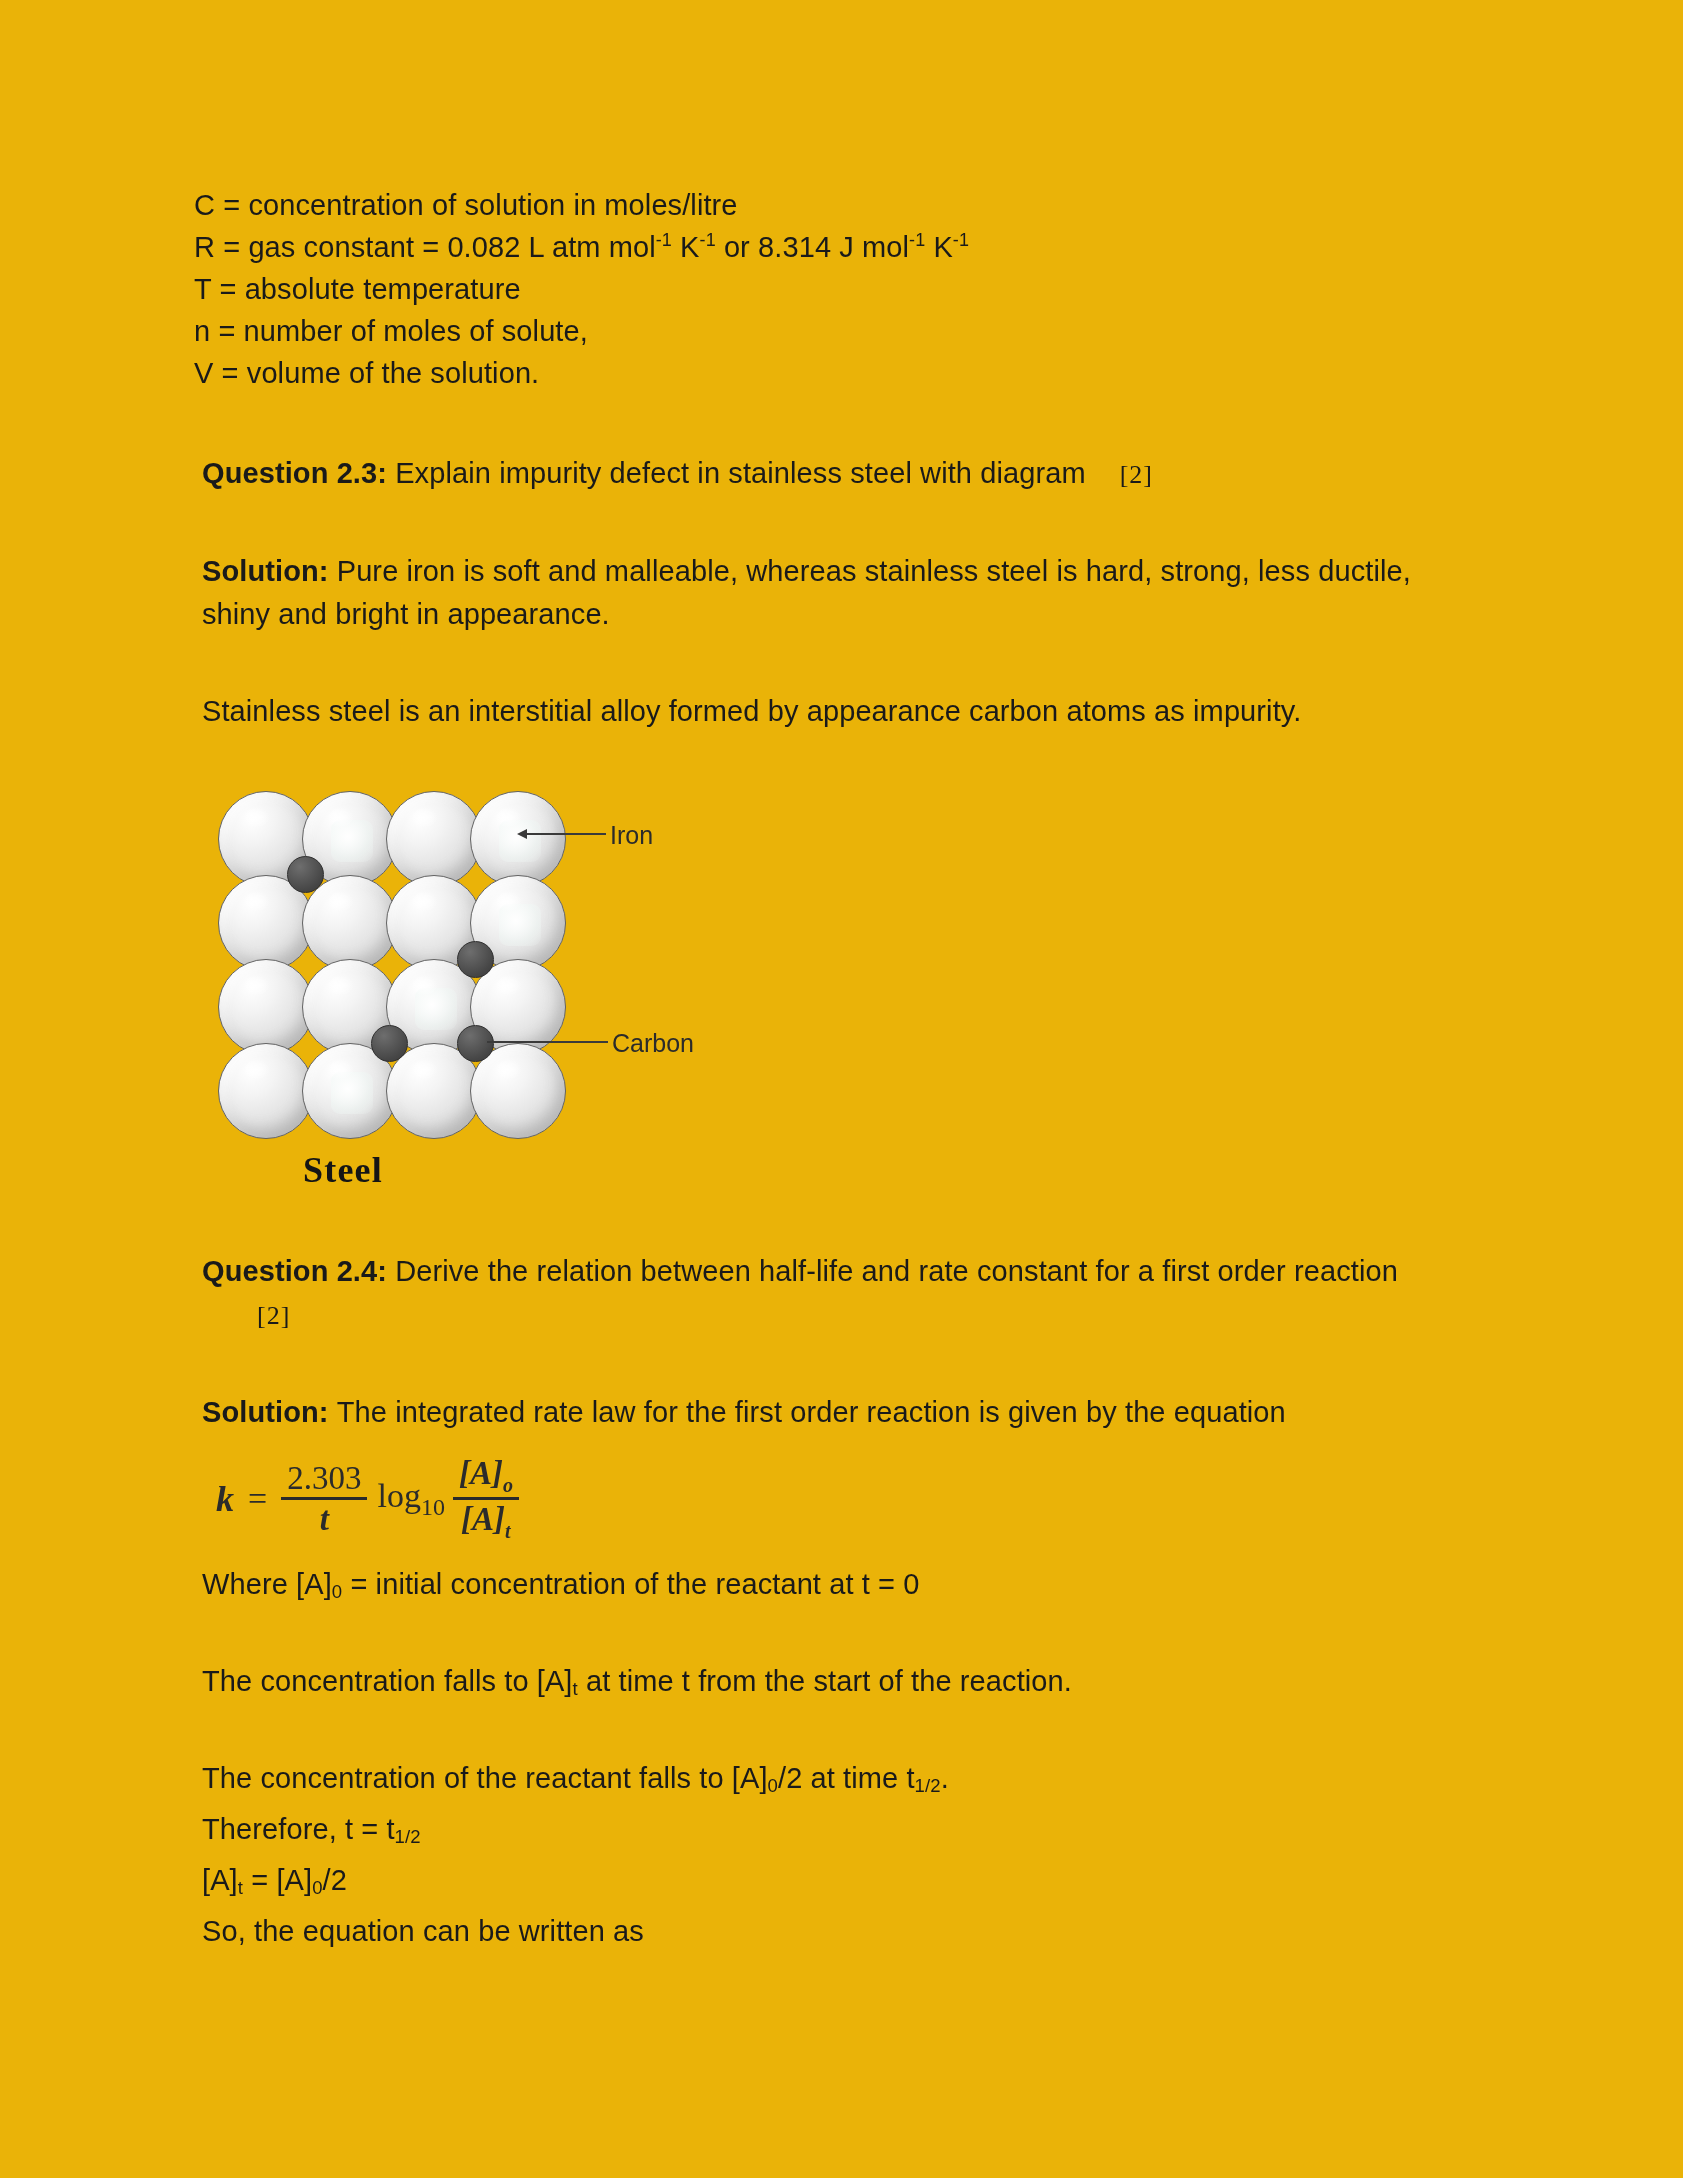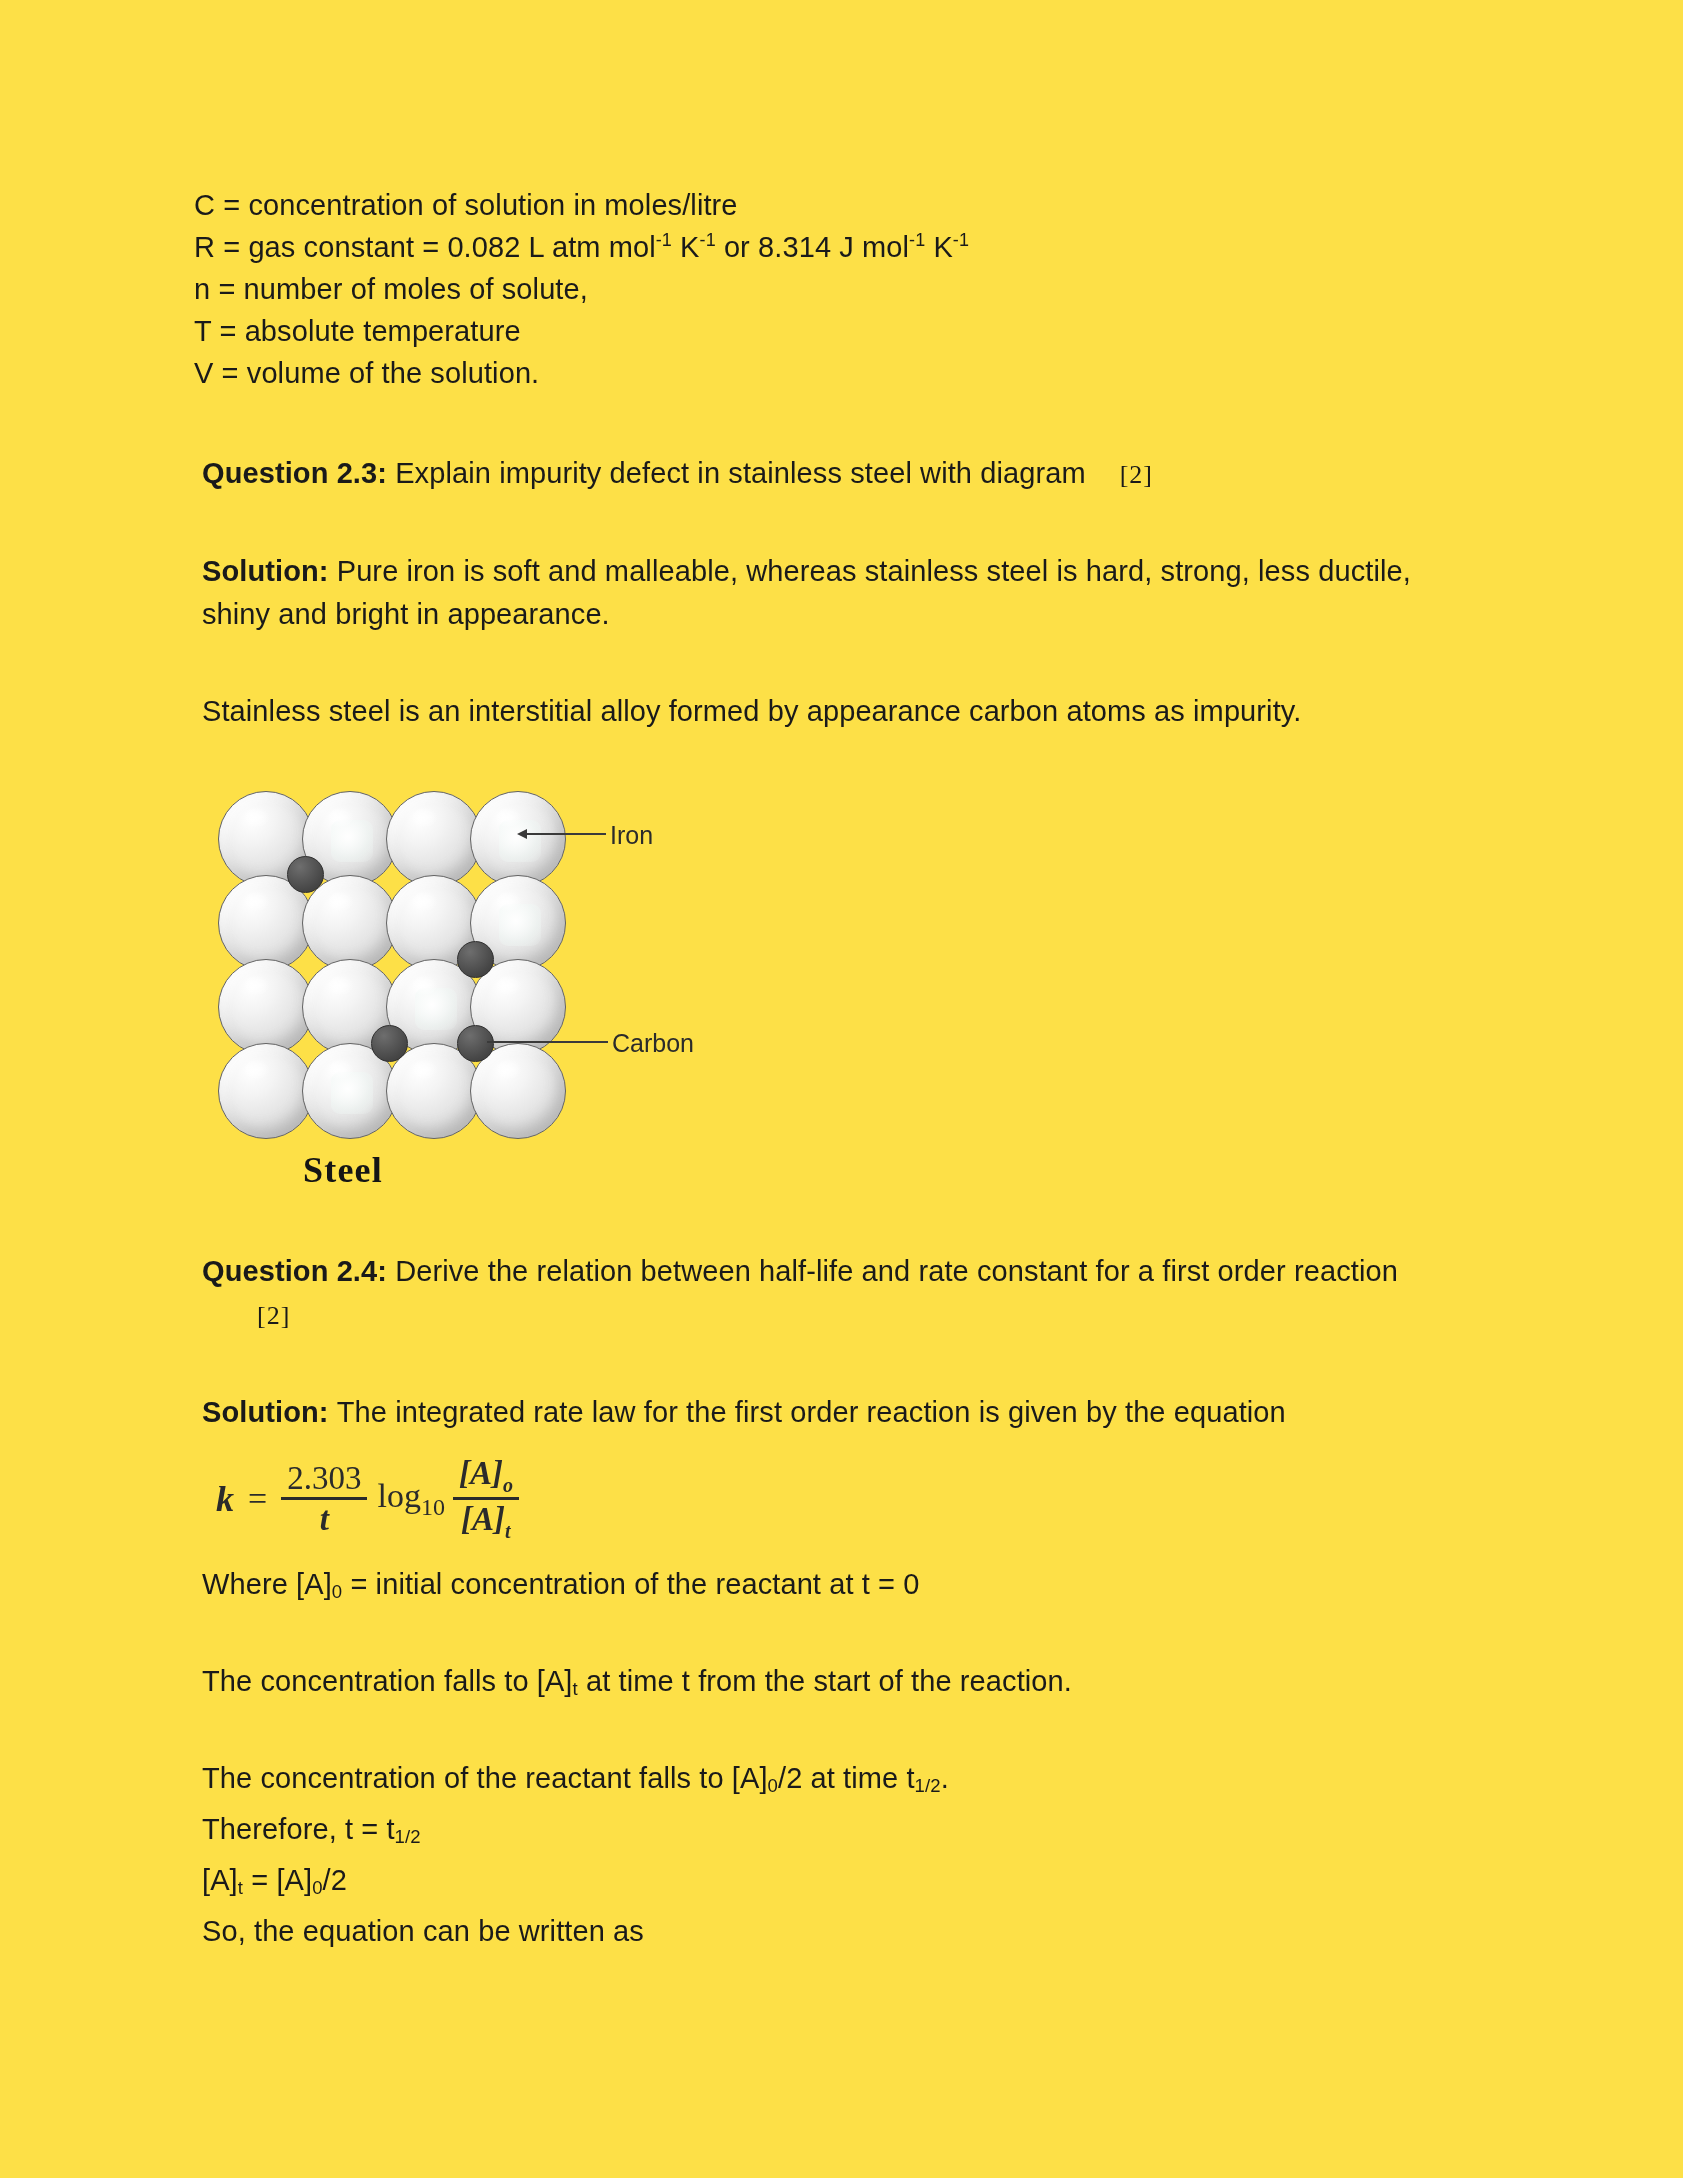--- a/index.html
+++ b/index.html
@@ -13,21 +13,21 @@
     font-family: "Liberation Sans", sans-serif;
     color: #1a1a1a;
     position: relative;
     overflow: hidden;
   }
   .page {
     position: absolute;
     left: 0; top: 0;
     width: 1683px;
     height: 2178px;
-    background: #fde047;
+    background: #eab308;
   }
   .content {
     position: absolute;
     left: 194px;
     top: 184px;
     width: 1247px;
   }
 
   
   .defline {
@@ -192,22 +192,22 @@
 </head>
 <body>
 
 <div class="page">
   <div class="content">
 
     <div class="defline">C = concentration of solution in moles/litre</div>
 
     <div class="defline"><span>R = gas constant = 0.082 L atm mol</span><sup class="ex">-1</sup><span> K</span><sup class="ex">-1</sup><span> or 8.314 J mol</span><sup class="ex">-1</sup><span> K</span><sup class="ex">-1</sup></div>
 
+    <div class="defline">T = absolute temperature</div>
     <div class="defline">n = number of moles of solute,</div>
-    <div class="defline">T = absolute temperature</div>
     <div class="defline">V = volume of the solution.</div>
 
     <div class="gap-lg"></div>
 
     <p class="para"><span class="qlabel">Question 2.3:</span><span>&nbsp;</span><span>Explain impurity defect in stainless steel with diagram</span><span class="marks-pad"></span><span class="marks">[2]</span></p>
 
     <div class="gap-md"></div>
 
     <p class="para"><span class="slabel">Solution:</span><span>&nbsp;</span><span>Pure iron is soft and malleable, whereas stainless steel is hard, strong, less ductile, shiny and bright in appearance.</span></p>
 

